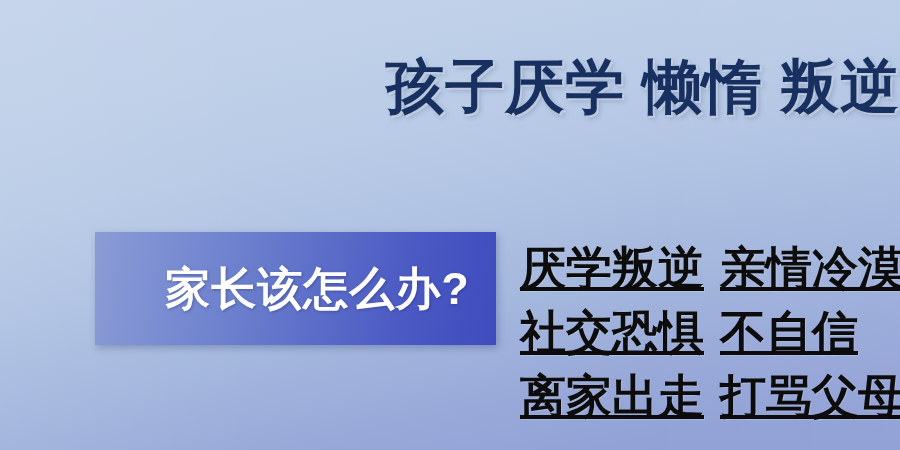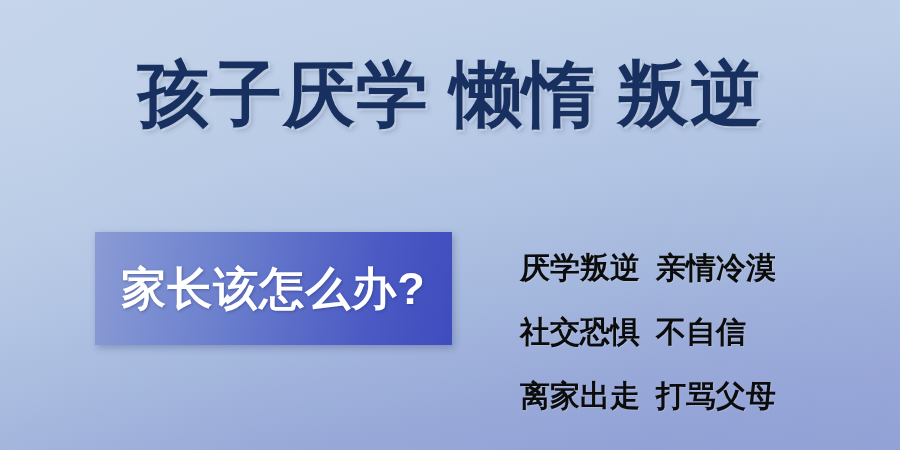--- a/index.html
+++ b/index.html
@@ -42,22 +42,22 @@
         rgba(255,255,255,0.00) 30%,
         rgba(255,255,255,0.00) 70%,
         rgba(255,255,255,0.04) 100%);
   }
 
   .headline {
     position: absolute;
     left: 0;
     top: 58px;
     width: 900px;
-    text-align: center;
-    font-size: 72px;
+    text-align: right;
+    font-size: 59px;
     line-height: 1.0;
     font-weight: 700;
     color: #17305f;
     letter-spacing: 1px;
     white-space: nowrap;
     text-shadow:
       2px 2px 0 rgba(255,255,255,0.30),
       3px 3px 5px rgba(30,50,100,0.22);
     z-index: 3;
   }
@@ -73,47 +73,49 @@
       #7b8ed2 18%,
       #6a7ecd 38%,
       #5a6bc8 58%,
       #4a59c3 78%,
       #3f4cbe 100%);
     box-shadow: 2px 3px 7px rgba(40,55,110,0.30);
     display: flex;
     align-items: center;
     justify-content: center;
     z-index: 3;
+    padding-left: 44px;
   }
 
   .cta-text {
     font-size: 45px;
     font-weight: 700;
     color: #ffffff;
     letter-spacing: 1px;
     white-space: nowrap;
     text-shadow: 1px 1px 3px rgba(25,35,85,0.35);
   }
 
   .symptom-list {
     position: absolute;
     left: 520px;
     top: 236px;
     width: 370px;
     z-index: 3;
   }
 
   .symptom-row {
-    font-size: 30px;
+    font-size: 46px;
     font-weight: 700;
     color: #0c0c0c;
     line-height: 64px;
     white-space: nowrap;
     letter-spacing: 0px;
     text-shadow: 1px 1px 1px rgba(255,255,255,0.18);
+    text-decoration: underline;
   }
 
   .symptom-row .gap {
     display: inline-block;
     width: 16px;
   }
 </style>
 </head>
 <body>
 

